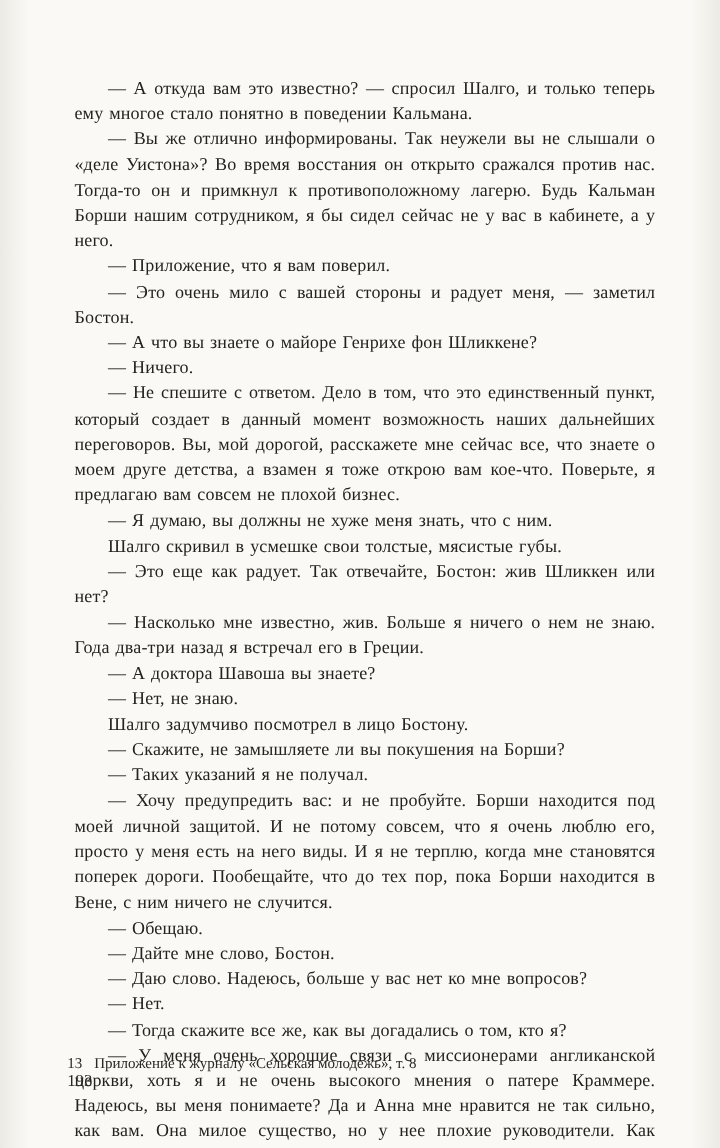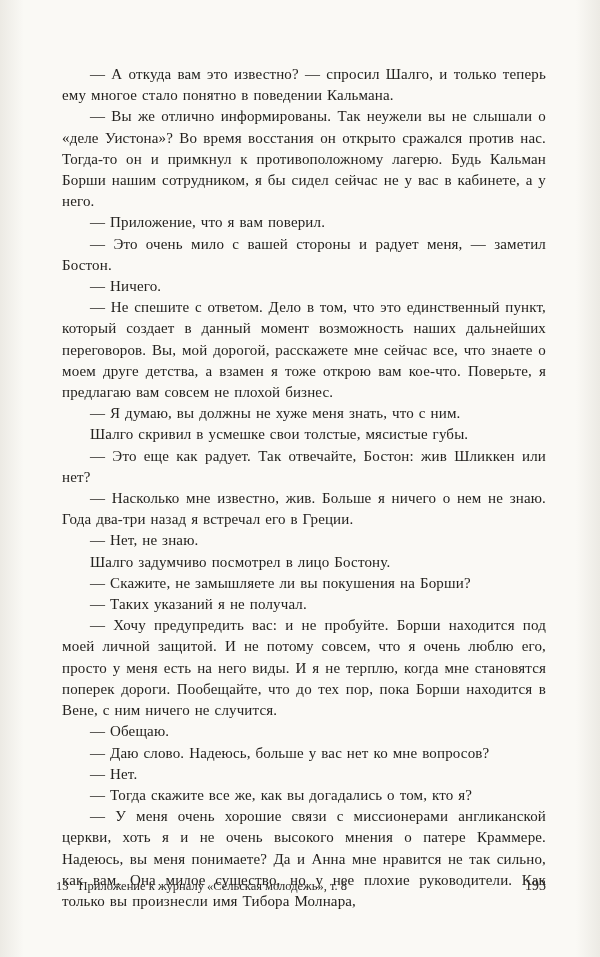--- a/index.html
+++ b/index.html
@@ -40,51 +40,55 @@
     position: absolute;
     left: 56px;
     right: 54px;
     top: 878px;
     font-size: 12.5px;
     line-height: 16px;
     display: flex;
     justify-content: space-between;
     align-items: baseline;
     color: #2a2825;
+    flex-direction: column;
   }
   .footer-left {
     display: flex;
     gap: 10px;
   }
   .page-number {
     font-size: 14px;
   }
 </style>
 </head>
 <body>
 
 <div class="book-page">
 
   <div class="text-block">
     <p>— А откуда вам это известно? — спросил Шалго, и только теперь ему многое стало понятно в поведении Кальмана.</p>
     <p>— Вы же отлично информированы. Так неужели вы не слышали о «деле Уистона»? Во время восстания он открыто сражался против нас. Тогда-то он и примкнул к противоположному лагерю. Будь Кальман Борши нашим сотрудником, я бы сидел сейчас не у вас в кабинете, а у него.</p>
     <p>— Приложение, что я вам поверил.</p>
     <p>— Это очень мило с вашей стороны и радует меня, — заметил Бостон.</p>
+    <p>— А что вы знаете о майоре Генрихе фон Шликкене?</p>
     <p>— Ничего.</p>
     <p>— Не спешите с ответом. Дело в том, что это единственный пункт, который создает в данный момент возможность наших дальнейших переговоров. Вы, мой дорогой, расскажете мне сейчас все, что знаете о моем друге детства, а взамен я тоже открою вам кое-что. Поверьте, я предлагаю вам совсем не плохой бизнес.</p>
     <p>— Я думаю, вы должны не хуже меня знать, что с ним.</p>
     <p>Шалго скривил в усмешке свои толстые, мясистые губы.</p>
     <p>— Это еще как радует. Так отвечайте, Бостон: жив Шликкен или нет?</p>
     <p>— Насколько мне известно, жив. Больше я ничего о нем не знаю. Года два-три назад я встречал его в Греции.</p>
+    <p>— А доктора Шавоша вы знаете?</p>
     <p>— Нет, не знаю.</p>
     <p>Шалго задумчиво посмотрел в лицо Бостону.</p>
     <p>— Скажите, не замышляете ли вы покушения на Борши?</p>
     <p>— Таких указаний я не получал.</p>
     <p>— Хочу предупредить вас: и не пробуйте. Борши находится под моей личной защитой. И не потому совсем, что я очень люблю его, просто у меня есть на него виды. И я не терплю, когда мне становятся поперек дороги. Пообещайте, что до тех пор, пока Борши находится в Вене, с ним ничего не случится.</p>
     <p>— Обещаю.</p>
+    <p>— Дайте мне слово, Бостон.</p>
     <p>— Даю слово. Надеюсь, больше у вас нет ко мне вопросов?</p>
     <p>— Нет.</p>
     <p>— Тогда скажите все же, как вы догадались о том, кто я?</p>
     <p>— У меня очень хорошие связи с миссионерами англиканской церкви, хоть я и не очень высокого мнения о патере Краммере. Надеюсь, вы меня понимаете? Да и Анна мне нравится не так сильно, как вам. Она милое существо, но у нее плохие руководители. Как только вы произнесли имя Тибора Молнара,</p>
   </div>
 
   <div class="page-footer">
     <div class="footer-left">
       <span>13</span>
       <span>Приложение к журналу «Сельская молодежь», т. 8</span>

